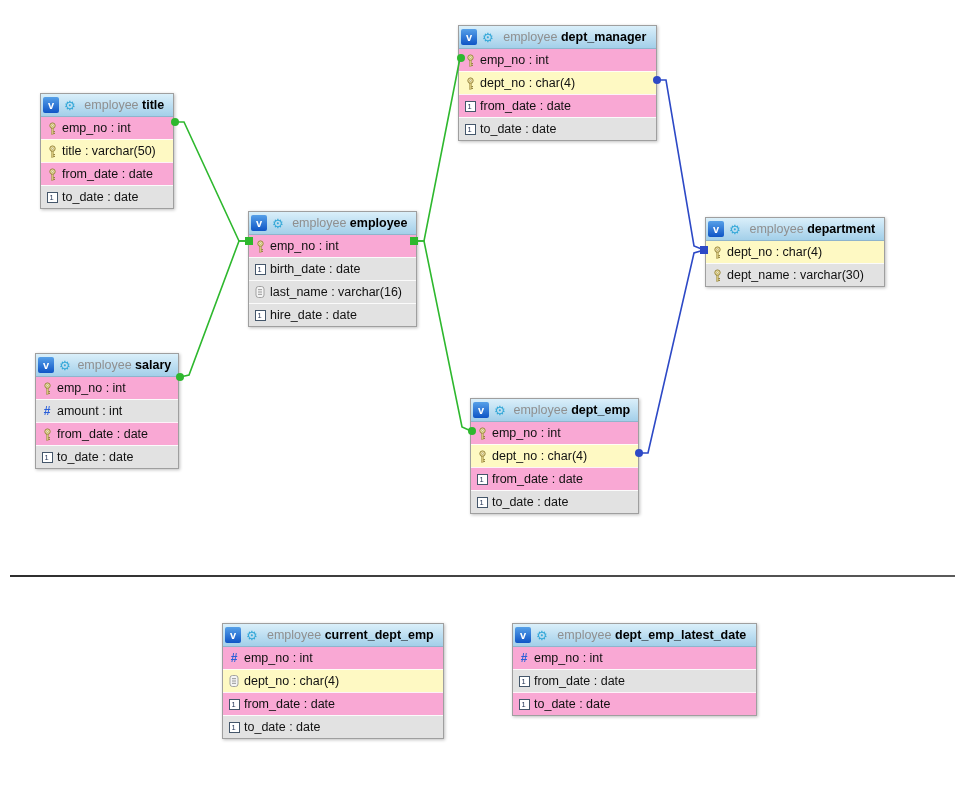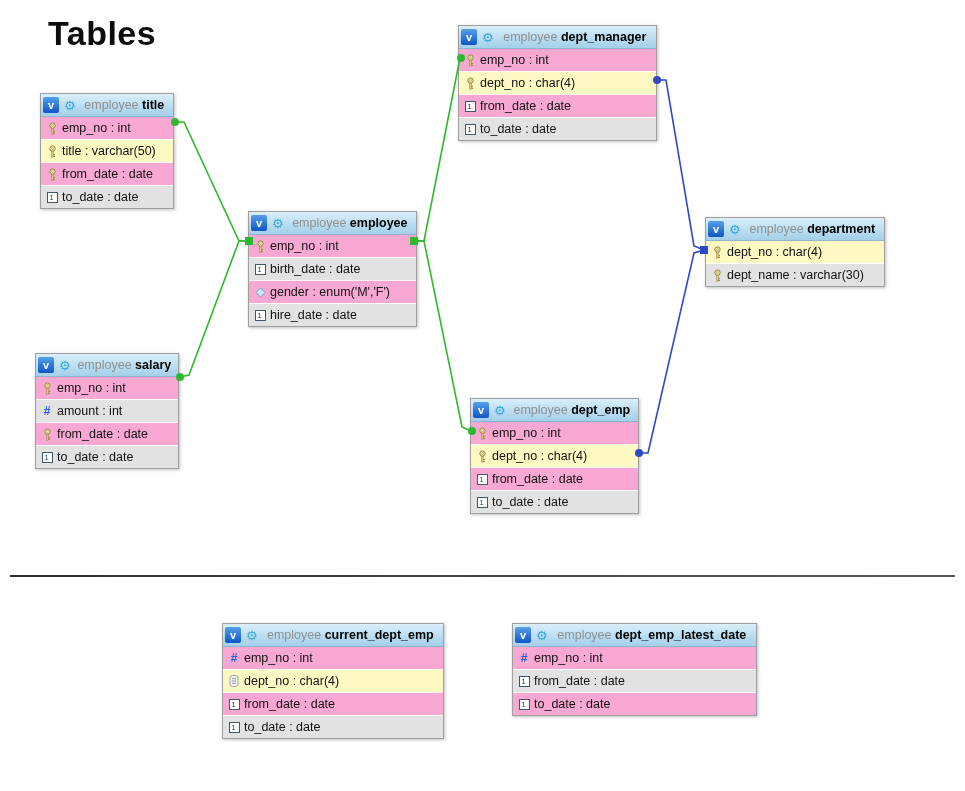--- a/index.html
+++ b/index.html
@@ -30,21 +30,20 @@
   .bg-gray{background:#e2e2e2;}
   .bg-pink{background:#fef9c3;}
   .col-icon{flex:0 0 14px;margin-left:4px;display:inline-flex;align-items:center;justify-content:center;}
   .col-text{margin-left:3px;}
   .num-glyph{color:#2b5fd9;font-weight:700;font-size:12px;}
 </style>
 </head>
 <body>
 
 <div class="canvas">
-  <h1 class="heading tables">Tables</h1>
   <div class="divider"></div>
   <svg id="relations" width="965" height="791">
       <polyline points="175,122 184,122 239,241 249,241" fill="none" stroke="#2eb82e" stroke-width="1.6"></polyline>
       <circle cx="175" cy="122" r="4" fill="#2eb82e"></circle>
       <rect x="245" y="237" width="8" height="8" fill="#2eb82e"></rect>
       <polyline points="180,377 189,375 239,241 249,241" fill="none" stroke="#2eb82e" stroke-width="1.6"></polyline>
       <circle cx="180" cy="377" r="4" fill="#2eb82e"></circle>
       <polyline points="414,241 424,241 460,58" fill="none" stroke="#2eb82e" stroke-width="1.6"></polyline>
       <rect x="410" y="237" width="8" height="8" fill="#2eb82e"></rect>
       <circle cx="461" cy="58" r="4" fill="#2eb82e"></circle>
@@ -129,234 +128,237 @@
         </div>
         <div class="col-row bg-gray">
           <span class="col-icon">
             <svg width="11" height="11" viewBox="0 0 11 11">
               <rect x="0.5" y="0.5" width="10" height="10" fill="#ffffff" stroke="#44566a" stroke-width="1"></rect>
               <text x="2.6" y="8.2" font-size="7.5" font-family="Liberation Sans,DejaVu Sans,sans-serif" fill="#1c2d50">1</text>
             </svg>
           </span>
           <span class="col-text">birth_date : date</span>
         </div>
-        <div class="col-row bg-white">
-          <span class="col-icon">
-            <svg width="11" height="11" viewBox="0 0 11 11">
-              <path d="M5.5 1 L10 5.5 L5.5 10 L1 5.5 Z" fill="#cde9f4" stroke="#5fa7cc" stroke-width="1"></path>
-            </svg>
-          </span>
-          <span class="col-text">gender : enum('M','F')</span>
-        </div>
-        <div class="col-row bg-gray">
-          <span class="col-icon">
-            <svg width="11" height="11" viewBox="0 0 11 11">
-              <rect x="0.5" y="0.5" width="10" height="10" fill="#ffffff" stroke="#44566a" stroke-width="1"></rect>
-              <text x="2.6" y="8.2" font-size="7.5" font-family="Liberation Sans,DejaVu Sans,sans-serif" fill="#1c2d50">1</text>
-            </svg>
-          </span>
-          <span class="col-text">hire_date : date</span>
-        </div>
-      </div>
-      <div class="entity" style="left: 35px; top: 353px; width: 142px;">
-    <div class="entity-header">
-      <span class="v-badge">v</span>
-      <span class="gear">⚙</span>
-      <span class="titlebox"><span class="schema">employee</span> <span class="tname">salary</span></span>
-    </div>
-  <div class="col-row bg-white">
-          <span class="col-icon">
-            <svg width="11" height="13" viewBox="0 0 11 13">
-              <circle cx="5.5" cy="3.6" r="2.7" fill="#efe2a4" stroke="#97863e" stroke-width="1"></circle>
-              <circle cx="5.5" cy="3.6" r="0.9" fill="#fffdf0" stroke="#97863e" stroke-width="0.5"></circle>
-              <rect x="4.7" y="6.2" width="1.6" height="6" fill="#d6c678" stroke="#97863e" stroke-width="0.5"></rect>
-              <rect x="6.3" y="9" width="1.7" height="1.1" fill="#97863e"></rect>
-              <rect x="6.3" y="10.9" width="1.7" height="1.1" fill="#97863e"></rect>
-            </svg>
-          </span>
-          <span class="col-text">emp_no : int</span>
-        </div>
-        <div class="col-row bg-gray">
-          <span class="col-icon">
-            <span class="num-glyph">#</span>
-          </span>
-          <span class="col-text">amount : int</span>
-        </div>
-        <div class="col-row bg-white">
-          <span class="col-icon">
-            <svg width="11" height="13" viewBox="0 0 11 13">
-              <circle cx="5.5" cy="3.6" r="2.7" fill="#efe2a4" stroke="#97863e" stroke-width="1"></circle>
-              <circle cx="5.5" cy="3.6" r="0.9" fill="#fffdf0" stroke="#97863e" stroke-width="0.5"></circle>
-              <rect x="4.7" y="6.2" width="1.6" height="6" fill="#d6c678" stroke="#97863e" stroke-width="0.5"></rect>
-              <rect x="6.3" y="9" width="1.7" height="1.1" fill="#97863e"></rect>
-              <rect x="6.3" y="10.9" width="1.7" height="1.1" fill="#97863e"></rect>
-            </svg>
-          </span>
-          <span class="col-text">from_date : date</span>
-        </div>
-        <div class="col-row bg-gray">
-          <span class="col-icon">
-            <svg width="11" height="11" viewBox="0 0 11 11">
-              <rect x="0.5" y="0.5" width="10" height="10" fill="#ffffff" stroke="#44566a" stroke-width="1"></rect>
-              <text x="2.6" y="8.2" font-size="7.5" font-family="Liberation Sans,DejaVu Sans,sans-serif" fill="#1c2d50">1</text>
-            </svg>
-          </span>
-          <span class="col-text">to_date : date</span>
-        </div>
-      </div>
-      <div class="entity" style="left: 458px; top: 25px; width: 197px;">
-    <div class="entity-header">
-      <span class="v-badge">v</span>
-      <span class="gear">⚙</span>
-      <span class="titlebox"><span class="schema">employee</span> <span class="tname">dept_manager</span></span>
-    </div>
-  <div class="col-row bg-white">
-          <span class="col-icon">
-            <svg width="11" height="13" viewBox="0 0 11 13">
-              <circle cx="5.5" cy="3.6" r="2.7" fill="#efe2a4" stroke="#97863e" stroke-width="1"></circle>
-              <circle cx="5.5" cy="3.6" r="0.9" fill="#fffdf0" stroke="#97863e" stroke-width="0.5"></circle>
-              <rect x="4.7" y="6.2" width="1.6" height="6" fill="#d6c678" stroke="#97863e" stroke-width="0.5"></rect>
-              <rect x="6.3" y="9" width="1.7" height="1.1" fill="#97863e"></rect>
-              <rect x="6.3" y="10.9" width="1.7" height="1.1" fill="#97863e"></rect>
-            </svg>
-          </span>
-          <span class="col-text">emp_no : int</span>
-        </div>
-        <div class="col-row bg-pink">
-          <span class="col-icon">
-            <svg width="11" height="13" viewBox="0 0 11 13">
-              <circle cx="5.5" cy="3.6" r="2.7" fill="#efe2a4" stroke="#97863e" stroke-width="1"></circle>
-              <circle cx="5.5" cy="3.6" r="0.9" fill="#fffdf0" stroke="#97863e" stroke-width="0.5"></circle>
-              <rect x="4.7" y="6.2" width="1.6" height="6" fill="#d6c678" stroke="#97863e" stroke-width="0.5"></rect>
-              <rect x="6.3" y="9" width="1.7" height="1.1" fill="#97863e"></rect>
-              <rect x="6.3" y="10.9" width="1.7" height="1.1" fill="#97863e"></rect>
-            </svg>
-          </span>
-          <span class="col-text">dept_no : char(4)</span>
-        </div>
-        <div class="col-row bg-white">
-          <span class="col-icon">
-            <svg width="11" height="11" viewBox="0 0 11 11">
-              <rect x="0.5" y="0.5" width="10" height="10" fill="#ffffff" stroke="#44566a" stroke-width="1"></rect>
-              <text x="2.6" y="8.2" font-size="7.5" font-family="Liberation Sans,DejaVu Sans,sans-serif" fill="#1c2d50">1</text>
-            </svg>
-          </span>
-          <span class="col-text">from_date : date</span>
-        </div>
-        <div class="col-row bg-gray">
-          <span class="col-icon">
-            <svg width="11" height="11" viewBox="0 0 11 11">
-              <rect x="0.5" y="0.5" width="10" height="10" fill="#ffffff" stroke="#44566a" stroke-width="1"></rect>
-              <text x="2.6" y="8.2" font-size="7.5" font-family="Liberation Sans,DejaVu Sans,sans-serif" fill="#1c2d50">1</text>
-            </svg>
-          </span>
-          <span class="col-text">to_date : date</span>
-        </div>
-      </div>
-      <div class="entity" style="left: 470px; top: 398px; width: 167px;">
-    <div class="entity-header">
-      <span class="v-badge">v</span>
-      <span class="gear">⚙</span>
-      <span class="titlebox"><span class="schema">employee</span> <span class="tname">dept_emp</span></span>
-    </div>
-  <div class="col-row bg-white">
-          <span class="col-icon">
-            <svg width="11" height="13" viewBox="0 0 11 13">
-              <circle cx="5.5" cy="3.6" r="2.7" fill="#efe2a4" stroke="#97863e" stroke-width="1"></circle>
-              <circle cx="5.5" cy="3.6" r="0.9" fill="#fffdf0" stroke="#97863e" stroke-width="0.5"></circle>
-              <rect x="4.7" y="6.2" width="1.6" height="6" fill="#d6c678" stroke="#97863e" stroke-width="0.5"></rect>
-              <rect x="6.3" y="9" width="1.7" height="1.1" fill="#97863e"></rect>
-              <rect x="6.3" y="10.9" width="1.7" height="1.1" fill="#97863e"></rect>
-            </svg>
-          </span>
-          <span class="col-text">emp_no : int</span>
-        </div>
-        <div class="col-row bg-pink">
-          <span class="col-icon">
-            <svg width="11" height="13" viewBox="0 0 11 13">
-              <circle cx="5.5" cy="3.6" r="2.7" fill="#efe2a4" stroke="#97863e" stroke-width="1"></circle>
-              <circle cx="5.5" cy="3.6" r="0.9" fill="#fffdf0" stroke="#97863e" stroke-width="0.5"></circle>
-              <rect x="4.7" y="6.2" width="1.6" height="6" fill="#d6c678" stroke="#97863e" stroke-width="0.5"></rect>
-              <rect x="6.3" y="9" width="1.7" height="1.1" fill="#97863e"></rect>
-              <rect x="6.3" y="10.9" width="1.7" height="1.1" fill="#97863e"></rect>
-            </svg>
-          </span>
-          <span class="col-text">dept_no : char(4)</span>
-        </div>
-        <div class="col-row bg-white">
-          <span class="col-icon">
-            <svg width="11" height="11" viewBox="0 0 11 11">
-              <rect x="0.5" y="0.5" width="10" height="10" fill="#ffffff" stroke="#44566a" stroke-width="1"></rect>
-              <text x="2.6" y="8.2" font-size="7.5" font-family="Liberation Sans,DejaVu Sans,sans-serif" fill="#1c2d50">1</text>
-            </svg>
-          </span>
-          <span class="col-text">from_date : date</span>
-        </div>
-        <div class="col-row bg-gray">
-          <span class="col-icon">
-            <svg width="11" height="11" viewBox="0 0 11 11">
-              <rect x="0.5" y="0.5" width="10" height="10" fill="#ffffff" stroke="#44566a" stroke-width="1"></rect>
-              <text x="2.6" y="8.2" font-size="7.5" font-family="Liberation Sans,DejaVu Sans,sans-serif" fill="#1c2d50">1</text>
-            </svg>
-          </span>
-          <span class="col-text">to_date : date</span>
-        </div>
-      </div>
-      <div class="entity" style="left: 705px; top: 217px; width: 178px;">
-    <div class="entity-header">
-      <span class="v-badge">v</span>
-      <span class="gear">⚙</span>
-      <span class="titlebox"><span class="schema">employee</span> <span class="tname">department</span></span>
-    </div>
-  <div class="col-row bg-pink">
-          <span class="col-icon">
-            <svg width="11" height="13" viewBox="0 0 11 13">
-              <circle cx="5.5" cy="3.6" r="2.7" fill="#efe2a4" stroke="#97863e" stroke-width="1"></circle>
-              <circle cx="5.5" cy="3.6" r="0.9" fill="#fffdf0" stroke="#97863e" stroke-width="0.5"></circle>
-              <rect x="4.7" y="6.2" width="1.6" height="6" fill="#d6c678" stroke="#97863e" stroke-width="0.5"></rect>
-              <rect x="6.3" y="9" width="1.7" height="1.1" fill="#97863e"></rect>
-              <rect x="6.3" y="10.9" width="1.7" height="1.1" fill="#97863e"></rect>
-            </svg>
-          </span>
-          <span class="col-text">dept_no : char(4)</span>
-        </div>
-        <div class="col-row bg-gray">
-          <span class="col-icon">
-            <svg width="11" height="13" viewBox="0 0 11 13">
-              <circle cx="5.5" cy="3.6" r="2.7" fill="#efe2a4" stroke="#97863e" stroke-width="1"></circle>
-              <circle cx="5.5" cy="3.6" r="0.9" fill="#fffdf0" stroke="#97863e" stroke-width="0.5"></circle>
-              <rect x="4.7" y="6.2" width="1.6" height="6" fill="#d6c678" stroke="#97863e" stroke-width="0.5"></rect>
-              <rect x="6.3" y="9" width="1.7" height="1.1" fill="#97863e"></rect>
-              <rect x="6.3" y="10.9" width="1.7" height="1.1" fill="#97863e"></rect>
-            </svg>
-          </span>
-          <span class="col-text">dept_name : varchar(30)</span>
-        </div>
-      </div>
-      <div class="entity" style="left: 222px; top: 623px; width: 220px;">
-    <div class="entity-header">
-      <span class="v-badge">v</span>
-      <span class="gear">⚙</span>
-      <span class="titlebox"><span class="schema">employee</span> <span class="tname">current_dept_emp</span></span>
-    </div>
-  <div class="col-row bg-white">
-          <span class="col-icon">
-            <span class="num-glyph">#</span>
-          </span>
-          <span class="col-text">emp_no : int</span>
-        </div>
-        <div class="col-row bg-pink">
+        <div class="col-row bg-gray">
           <span class="col-icon">
             <svg width="10" height="12" viewBox="0 0 10 12">
               <rect x="1" y="0.5" width="8" height="11" rx="2.5" fill="#f4f4f4" stroke="#989898" stroke-width="0.9"></rect>
               <line x1="3" y1="3.7" x2="7" y2="3.7" stroke="#8a8a8a" stroke-width="0.9"></line>
               <line x1="3" y1="6" x2="7" y2="6" stroke="#8a8a8a" stroke-width="0.9"></line>
               <line x1="3" y1="8.3" x2="7" y2="8.3" stroke="#8a8a8a" stroke-width="0.9"></line>
             </svg>
           </span>
+          <span class="col-text">last_name : varchar(16)</span>
+        </div>
+        <div class="col-row bg-gray">
+          <span class="col-icon">
+            <svg width="11" height="11" viewBox="0 0 11 11">
+              <rect x="0.5" y="0.5" width="10" height="10" fill="#ffffff" stroke="#44566a" stroke-width="1"></rect>
+              <text x="2.6" y="8.2" font-size="7.5" font-family="Liberation Sans,DejaVu Sans,sans-serif" fill="#1c2d50">1</text>
+            </svg>
+          </span>
+          <span class="col-text">hire_date : date</span>
+        </div>
+      </div>
+      <div class="entity" style="left: 35px; top: 353px; width: 142px;">
+    <div class="entity-header">
+      <span class="v-badge">v</span>
+      <span class="gear">⚙</span>
+      <span class="titlebox"><span class="schema">employee</span> <span class="tname">salary</span></span>
+    </div>
+  <div class="col-row bg-white">
+          <span class="col-icon">
+            <svg width="11" height="13" viewBox="0 0 11 13">
+              <circle cx="5.5" cy="3.6" r="2.7" fill="#efe2a4" stroke="#97863e" stroke-width="1"></circle>
+              <circle cx="5.5" cy="3.6" r="0.9" fill="#fffdf0" stroke="#97863e" stroke-width="0.5"></circle>
+              <rect x="4.7" y="6.2" width="1.6" height="6" fill="#d6c678" stroke="#97863e" stroke-width="0.5"></rect>
+              <rect x="6.3" y="9" width="1.7" height="1.1" fill="#97863e"></rect>
+              <rect x="6.3" y="10.9" width="1.7" height="1.1" fill="#97863e"></rect>
+            </svg>
+          </span>
+          <span class="col-text">emp_no : int</span>
+        </div>
+        <div class="col-row bg-gray">
+          <span class="col-icon">
+            <span class="num-glyph">#</span>
+          </span>
+          <span class="col-text">amount : int</span>
+        </div>
+        <div class="col-row bg-white">
+          <span class="col-icon">
+            <svg width="11" height="13" viewBox="0 0 11 13">
+              <circle cx="5.5" cy="3.6" r="2.7" fill="#efe2a4" stroke="#97863e" stroke-width="1"></circle>
+              <circle cx="5.5" cy="3.6" r="0.9" fill="#fffdf0" stroke="#97863e" stroke-width="0.5"></circle>
+              <rect x="4.7" y="6.2" width="1.6" height="6" fill="#d6c678" stroke="#97863e" stroke-width="0.5"></rect>
+              <rect x="6.3" y="9" width="1.7" height="1.1" fill="#97863e"></rect>
+              <rect x="6.3" y="10.9" width="1.7" height="1.1" fill="#97863e"></rect>
+            </svg>
+          </span>
+          <span class="col-text">from_date : date</span>
+        </div>
+        <div class="col-row bg-gray">
+          <span class="col-icon">
+            <svg width="11" height="11" viewBox="0 0 11 11">
+              <rect x="0.5" y="0.5" width="10" height="10" fill="#ffffff" stroke="#44566a" stroke-width="1"></rect>
+              <text x="2.6" y="8.2" font-size="7.5" font-family="Liberation Sans,DejaVu Sans,sans-serif" fill="#1c2d50">1</text>
+            </svg>
+          </span>
+          <span class="col-text">to_date : date</span>
+        </div>
+      </div>
+      <div class="entity" style="left: 458px; top: 25px; width: 197px;">
+    <div class="entity-header">
+      <span class="v-badge">v</span>
+      <span class="gear">⚙</span>
+      <span class="titlebox"><span class="schema">employee</span> <span class="tname">dept_manager</span></span>
+    </div>
+  <div class="col-row bg-white">
+          <span class="col-icon">
+            <svg width="11" height="13" viewBox="0 0 11 13">
+              <circle cx="5.5" cy="3.6" r="2.7" fill="#efe2a4" stroke="#97863e" stroke-width="1"></circle>
+              <circle cx="5.5" cy="3.6" r="0.9" fill="#fffdf0" stroke="#97863e" stroke-width="0.5"></circle>
+              <rect x="4.7" y="6.2" width="1.6" height="6" fill="#d6c678" stroke="#97863e" stroke-width="0.5"></rect>
+              <rect x="6.3" y="9" width="1.7" height="1.1" fill="#97863e"></rect>
+              <rect x="6.3" y="10.9" width="1.7" height="1.1" fill="#97863e"></rect>
+            </svg>
+          </span>
+          <span class="col-text">emp_no : int</span>
+        </div>
+        <div class="col-row bg-pink">
+          <span class="col-icon">
+            <svg width="11" height="13" viewBox="0 0 11 13">
+              <circle cx="5.5" cy="3.6" r="2.7" fill="#efe2a4" stroke="#97863e" stroke-width="1"></circle>
+              <circle cx="5.5" cy="3.6" r="0.9" fill="#fffdf0" stroke="#97863e" stroke-width="0.5"></circle>
+              <rect x="4.7" y="6.2" width="1.6" height="6" fill="#d6c678" stroke="#97863e" stroke-width="0.5"></rect>
+              <rect x="6.3" y="9" width="1.7" height="1.1" fill="#97863e"></rect>
+              <rect x="6.3" y="10.9" width="1.7" height="1.1" fill="#97863e"></rect>
+            </svg>
+          </span>
+          <span class="col-text">dept_no : char(4)</span>
+        </div>
+        <div class="col-row bg-white">
+          <span class="col-icon">
+            <svg width="11" height="11" viewBox="0 0 11 11">
+              <rect x="0.5" y="0.5" width="10" height="10" fill="#ffffff" stroke="#44566a" stroke-width="1"></rect>
+              <text x="2.6" y="8.2" font-size="7.5" font-family="Liberation Sans,DejaVu Sans,sans-serif" fill="#1c2d50">1</text>
+            </svg>
+          </span>
+          <span class="col-text">from_date : date</span>
+        </div>
+        <div class="col-row bg-gray">
+          <span class="col-icon">
+            <svg width="11" height="11" viewBox="0 0 11 11">
+              <rect x="0.5" y="0.5" width="10" height="10" fill="#ffffff" stroke="#44566a" stroke-width="1"></rect>
+              <text x="2.6" y="8.2" font-size="7.5" font-family="Liberation Sans,DejaVu Sans,sans-serif" fill="#1c2d50">1</text>
+            </svg>
+          </span>
+          <span class="col-text">to_date : date</span>
+        </div>
+      </div>
+      <div class="entity" style="left: 470px; top: 398px; width: 167px;">
+    <div class="entity-header">
+      <span class="v-badge">v</span>
+      <span class="gear">⚙</span>
+      <span class="titlebox"><span class="schema">employee</span> <span class="tname">dept_emp</span></span>
+    </div>
+  <div class="col-row bg-white">
+          <span class="col-icon">
+            <svg width="11" height="13" viewBox="0 0 11 13">
+              <circle cx="5.5" cy="3.6" r="2.7" fill="#efe2a4" stroke="#97863e" stroke-width="1"></circle>
+              <circle cx="5.5" cy="3.6" r="0.9" fill="#fffdf0" stroke="#97863e" stroke-width="0.5"></circle>
+              <rect x="4.7" y="6.2" width="1.6" height="6" fill="#d6c678" stroke="#97863e" stroke-width="0.5"></rect>
+              <rect x="6.3" y="9" width="1.7" height="1.1" fill="#97863e"></rect>
+              <rect x="6.3" y="10.9" width="1.7" height="1.1" fill="#97863e"></rect>
+            </svg>
+          </span>
+          <span class="col-text">emp_no : int</span>
+        </div>
+        <div class="col-row bg-pink">
+          <span class="col-icon">
+            <svg width="11" height="13" viewBox="0 0 11 13">
+              <circle cx="5.5" cy="3.6" r="2.7" fill="#efe2a4" stroke="#97863e" stroke-width="1"></circle>
+              <circle cx="5.5" cy="3.6" r="0.9" fill="#fffdf0" stroke="#97863e" stroke-width="0.5"></circle>
+              <rect x="4.7" y="6.2" width="1.6" height="6" fill="#d6c678" stroke="#97863e" stroke-width="0.5"></rect>
+              <rect x="6.3" y="9" width="1.7" height="1.1" fill="#97863e"></rect>
+              <rect x="6.3" y="10.9" width="1.7" height="1.1" fill="#97863e"></rect>
+            </svg>
+          </span>
+          <span class="col-text">dept_no : char(4)</span>
+        </div>
+        <div class="col-row bg-white">
+          <span class="col-icon">
+            <svg width="11" height="11" viewBox="0 0 11 11">
+              <rect x="0.5" y="0.5" width="10" height="10" fill="#ffffff" stroke="#44566a" stroke-width="1"></rect>
+              <text x="2.6" y="8.2" font-size="7.5" font-family="Liberation Sans,DejaVu Sans,sans-serif" fill="#1c2d50">1</text>
+            </svg>
+          </span>
+          <span class="col-text">from_date : date</span>
+        </div>
+        <div class="col-row bg-gray">
+          <span class="col-icon">
+            <svg width="11" height="11" viewBox="0 0 11 11">
+              <rect x="0.5" y="0.5" width="10" height="10" fill="#ffffff" stroke="#44566a" stroke-width="1"></rect>
+              <text x="2.6" y="8.2" font-size="7.5" font-family="Liberation Sans,DejaVu Sans,sans-serif" fill="#1c2d50">1</text>
+            </svg>
+          </span>
+          <span class="col-text">to_date : date</span>
+        </div>
+      </div>
+      <div class="entity" style="left: 705px; top: 217px; width: 178px;">
+    <div class="entity-header">
+      <span class="v-badge">v</span>
+      <span class="gear">⚙</span>
+      <span class="titlebox"><span class="schema">employee</span> <span class="tname">department</span></span>
+    </div>
+  <div class="col-row bg-pink">
+          <span class="col-icon">
+            <svg width="11" height="13" viewBox="0 0 11 13">
+              <circle cx="5.5" cy="3.6" r="2.7" fill="#efe2a4" stroke="#97863e" stroke-width="1"></circle>
+              <circle cx="5.5" cy="3.6" r="0.9" fill="#fffdf0" stroke="#97863e" stroke-width="0.5"></circle>
+              <rect x="4.7" y="6.2" width="1.6" height="6" fill="#d6c678" stroke="#97863e" stroke-width="0.5"></rect>
+              <rect x="6.3" y="9" width="1.7" height="1.1" fill="#97863e"></rect>
+              <rect x="6.3" y="10.9" width="1.7" height="1.1" fill="#97863e"></rect>
+            </svg>
+          </span>
+          <span class="col-text">dept_no : char(4)</span>
+        </div>
+        <div class="col-row bg-gray">
+          <span class="col-icon">
+            <svg width="11" height="13" viewBox="0 0 11 13">
+              <circle cx="5.5" cy="3.6" r="2.7" fill="#efe2a4" stroke="#97863e" stroke-width="1"></circle>
+              <circle cx="5.5" cy="3.6" r="0.9" fill="#fffdf0" stroke="#97863e" stroke-width="0.5"></circle>
+              <rect x="4.7" y="6.2" width="1.6" height="6" fill="#d6c678" stroke="#97863e" stroke-width="0.5"></rect>
+              <rect x="6.3" y="9" width="1.7" height="1.1" fill="#97863e"></rect>
+              <rect x="6.3" y="10.9" width="1.7" height="1.1" fill="#97863e"></rect>
+            </svg>
+          </span>
+          <span class="col-text">dept_name : varchar(30)</span>
+        </div>
+      </div>
+      <div class="entity" style="left: 222px; top: 623px; width: 220px;">
+    <div class="entity-header">
+      <span class="v-badge">v</span>
+      <span class="gear">⚙</span>
+      <span class="titlebox"><span class="schema">employee</span> <span class="tname">current_dept_emp</span></span>
+    </div>
+  <div class="col-row bg-white">
+          <span class="col-icon">
+            <span class="num-glyph">#</span>
+          </span>
+          <span class="col-text">emp_no : int</span>
+        </div>
+        <div class="col-row bg-pink">
+          <span class="col-icon">
+            <svg width="10" height="12" viewBox="0 0 10 12">
+              <rect x="1" y="0.5" width="8" height="11" rx="2.5" fill="#f4f4f4" stroke="#989898" stroke-width="0.9"></rect>
+              <line x1="3" y1="3.7" x2="7" y2="3.7" stroke="#8a8a8a" stroke-width="0.9"></line>
+              <line x1="3" y1="6" x2="7" y2="6" stroke="#8a8a8a" stroke-width="0.9"></line>
+              <line x1="3" y1="8.3" x2="7" y2="8.3" stroke="#8a8a8a" stroke-width="0.9"></line>
+            </svg>
+          </span>
           <span class="col-text">dept_no : char(4)</span>
         </div>
         <div class="col-row bg-white">
           <span class="col-icon">
             <svg width="11" height="11" viewBox="0 0 11 11">
               <rect x="0.5" y="0.5" width="10" height="10" fill="#ffffff" stroke="#44566a" stroke-width="1"></rect>
               <text x="2.6" y="8.2" font-size="7.5" font-family="Liberation Sans,DejaVu Sans,sans-serif" fill="#1c2d50">1</text>
             </svg>
           </span>
           <span class="col-text">from_date : date</span>

